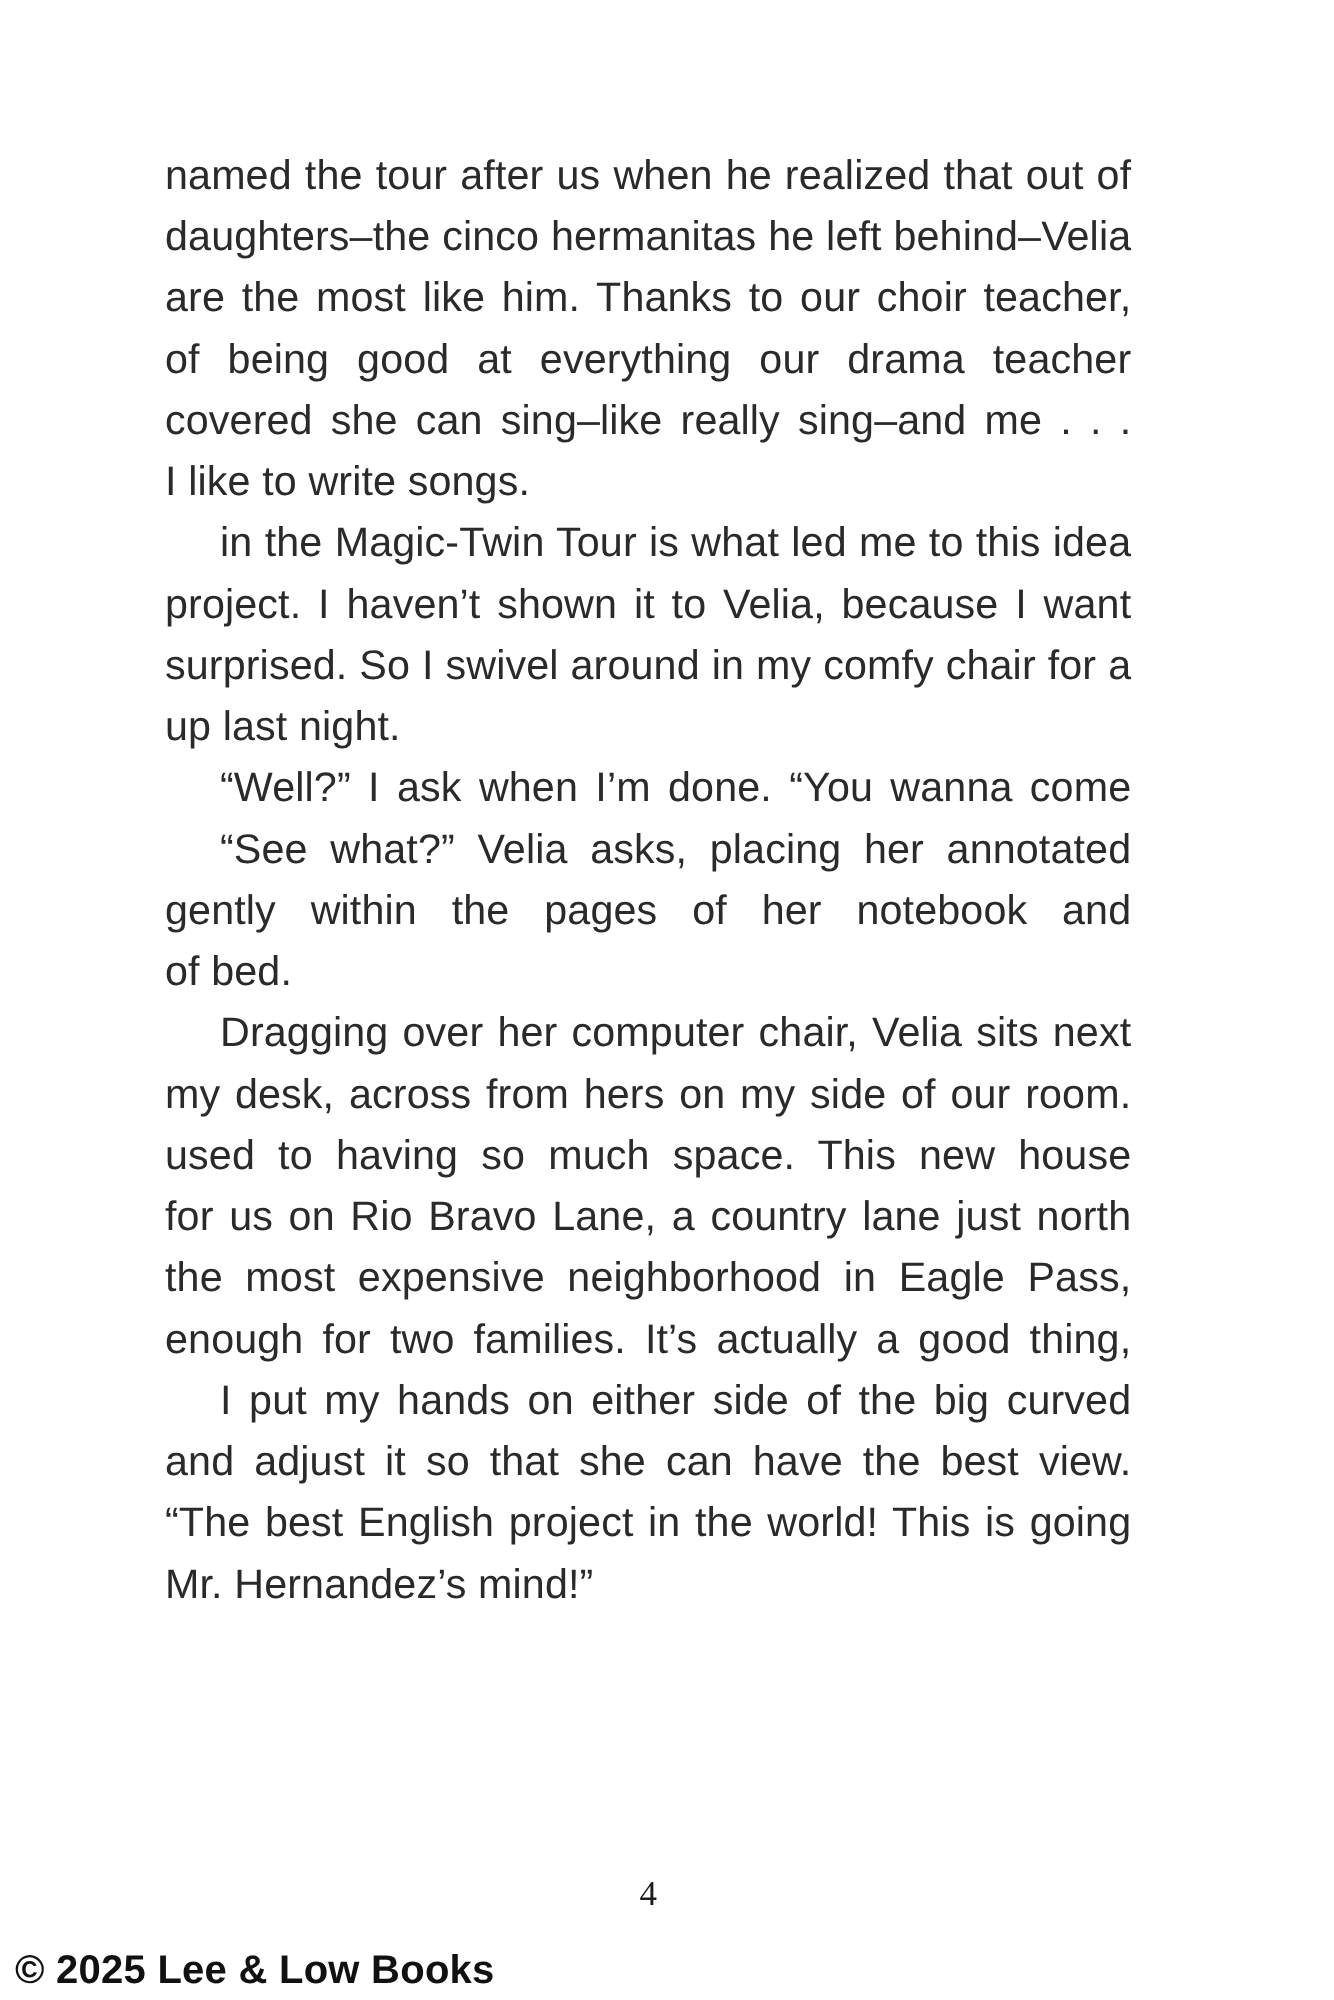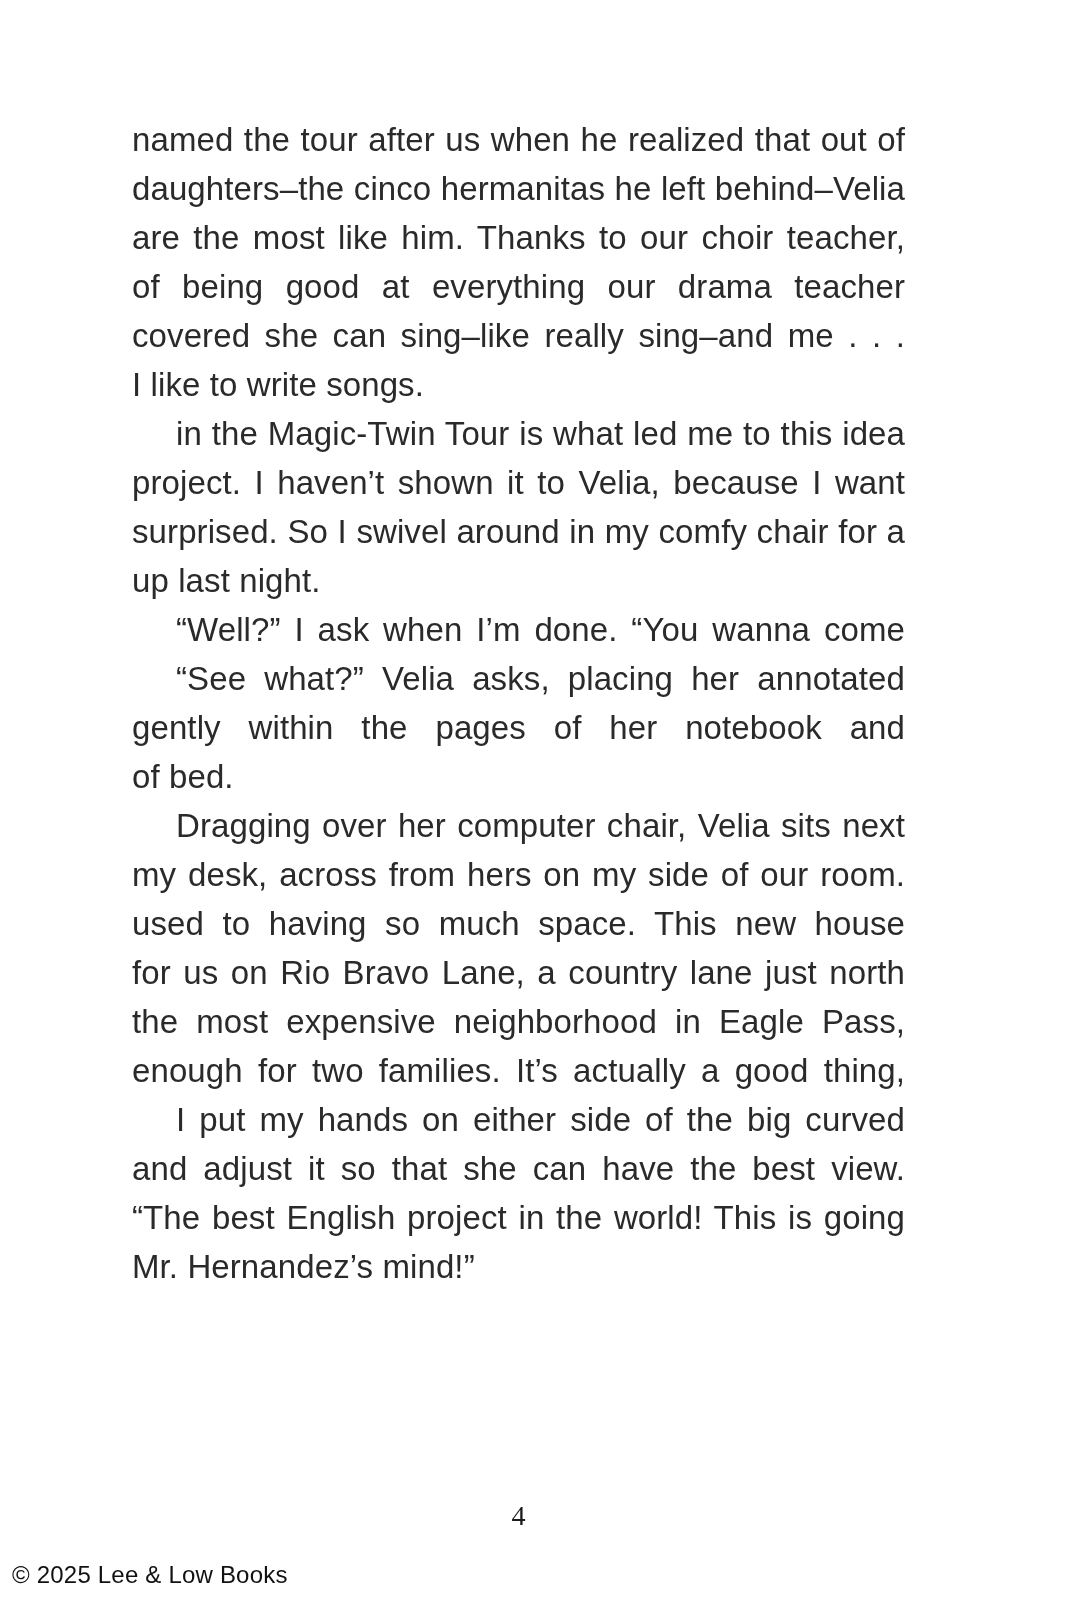--- a/index.html
+++ b/index.html
@@ -54,23 +54,23 @@
     text-align: center;
     font-family: "Liberation Serif", "DejaVu Serif", serif;
     font-size: 28px;
     line-height: 32px;
     color: #1c1c1c;
   }
   .copyright {
     position: absolute;
     left: 12px;
     top: 1558px;
-    font-size: 24px;
+    font-size: 32px;
     line-height: 34px;
-    font-weight: normal;
+    font-weight: bold;
     letter-spacing: 0.2px;
     color: #111111;
   }
 </style>
 </head>
 <body>
 
 <div class="page">
 
   <div class="textblock">

